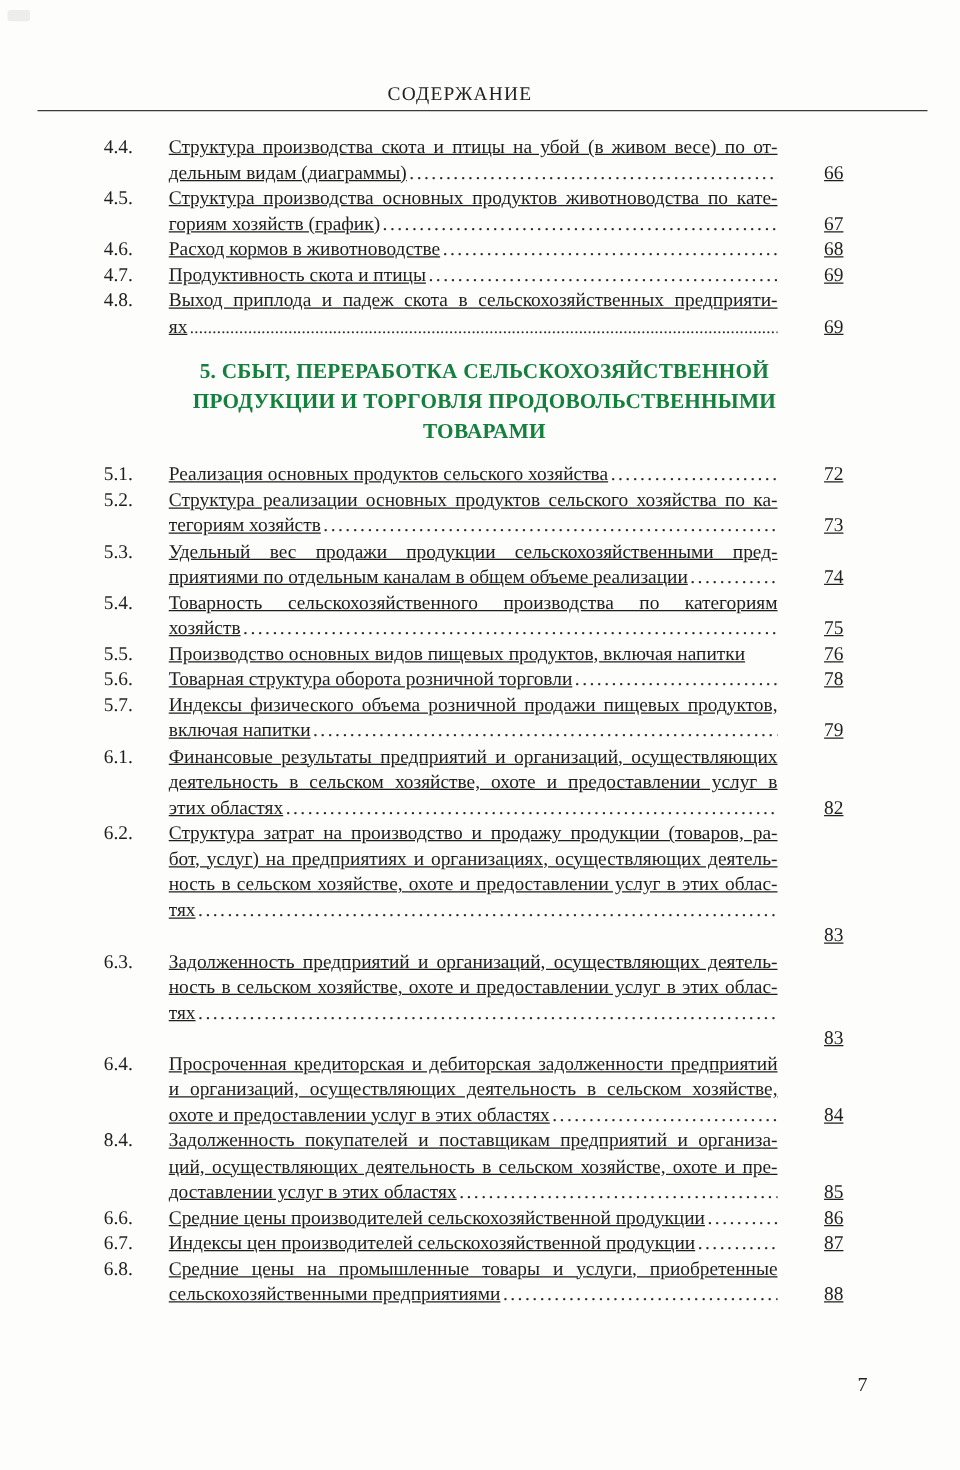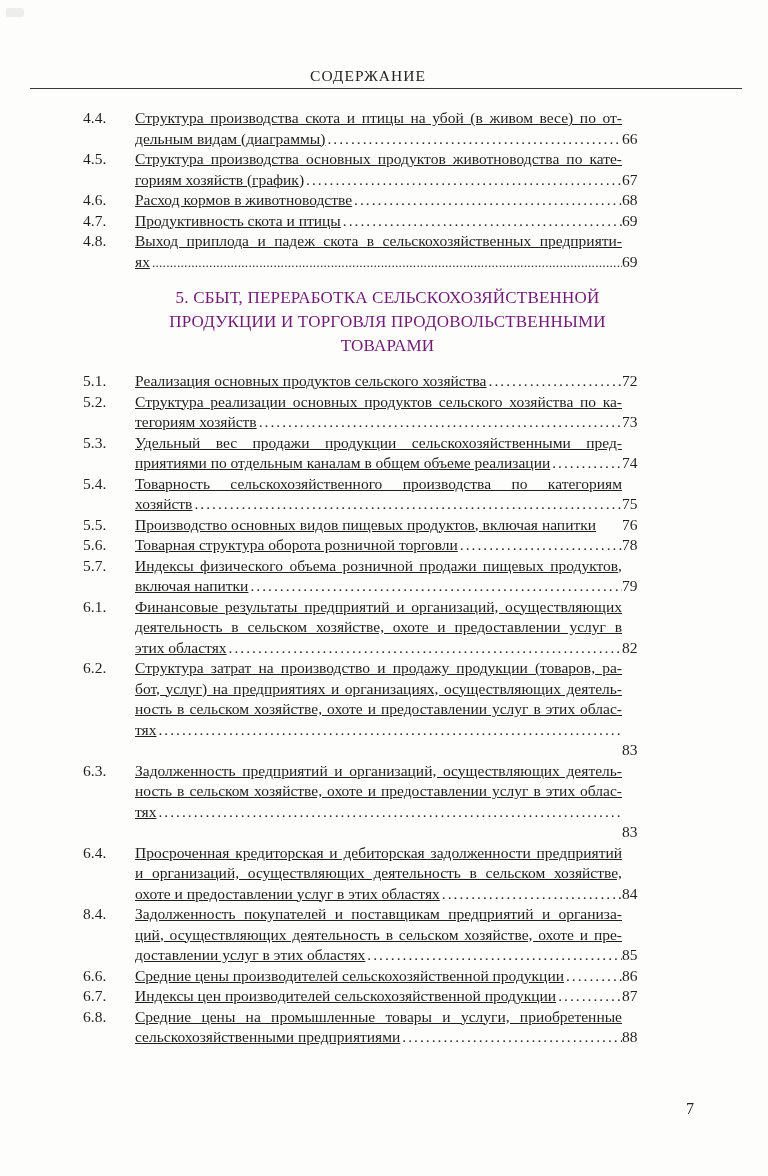--- a/index.html
+++ b/index.html
@@ -55,29 +55,30 @@
     overflow: hidden;
     white-space: nowrap;
     letter-spacing: 2px;
     padding-left: 2px;
     color: #2a2a2a;
   }
   .leader.fine { letter-spacing: 0.2px; font-size: 13.5px; }
   .leader.none { visibility: hidden; }
   .pagecol, .pagespacer {
     width: 90px; flex: none;
-    text-align: left;
+    text-align: center;
+    text-decoration: underline;
   }
   .section-heading {
     text-align: center;
-    font-weight: 400;
+    font-weight: 700;
     font-size: 17px;
     line-height: 24px;
     letter-spacing: 0.2px;
-    color: #701a75;
+    color: #15803d;
     margin: 13px 20px 13px 0;
   }
   .section-heading.single { margin-top: 15px; margin-bottom: 15px; }
   .folio {
     position: absolute;
     left: 686px; top: 1100px;
     font-size: 16px;
   }
 </style>
 </head>

